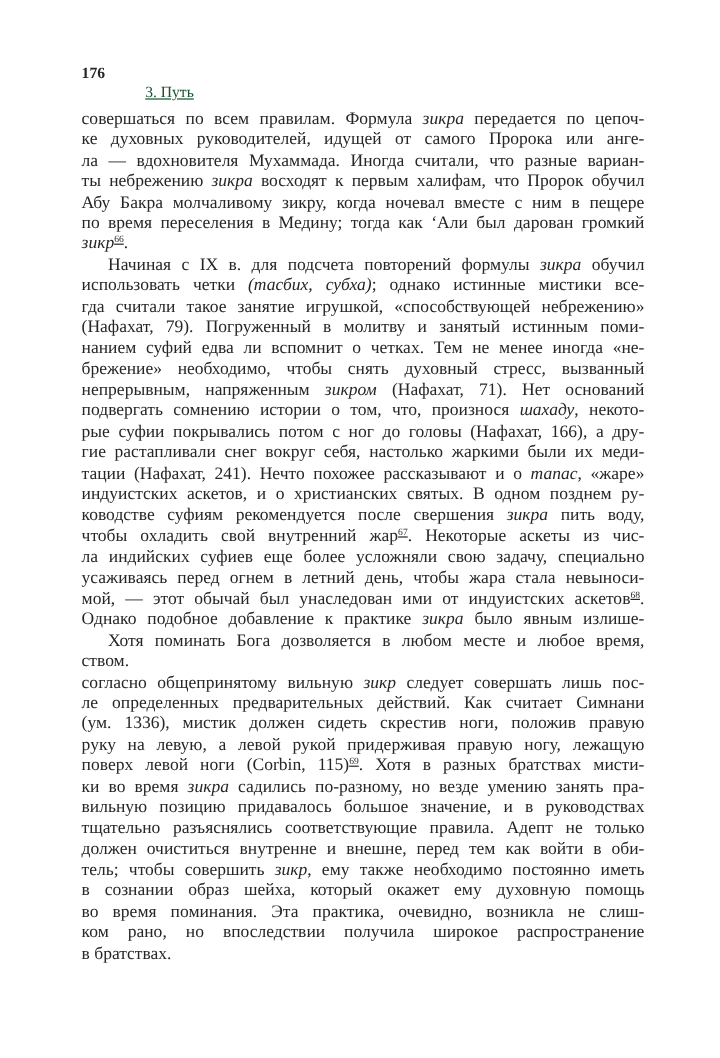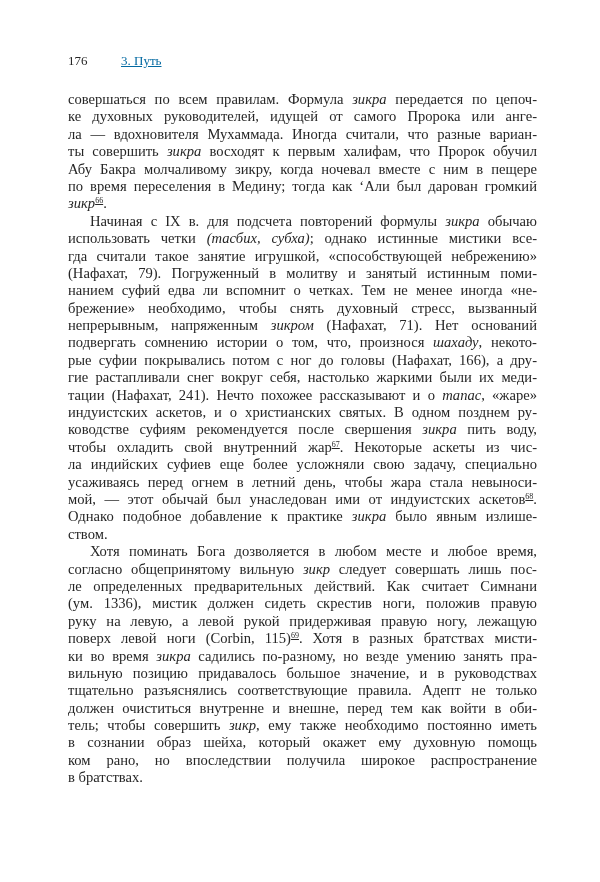--- a/index.html
+++ b/index.html
@@ -5,22 +5,22 @@
   html, body { margin:0; padding:0; }
   body {
     width:600px; height:882px; background:#ffffff; overflow:hidden;
     font-family:"Liberation Serif","DejaVu Serif",serif; color:#262626;
     position:relative;
   }
   .header {
     position:absolute; left:68px; top:52px; height:18px;
     font-size:13px; line-height:18px; white-space:nowrap;
   }
-  .page-num { font-weight:normal; position:absolute; left:0; top:0; }
-  .running-title { position:absolute; left:53px; top:0; color:#0369a1;text-decoration:underline; }
+  .page-num { font-weight:bold; position:absolute; left:0; top:0; }
+  .running-title { position:absolute; left:53px; top:16px; color:#14532d;text-decoration:underline; }
   .body-text {
     position:absolute; left:68px; top:91px; width:469px;
     font-size:14.6px; line-height:17.4px;
   }
   .line {
     display:block; height:17.4px; white-space:nowrap;
     text-align:justify; text-align-last:justify; overflow:visible;
   }
   .line.last { text-align-last:left; }
   .line.indent { padding-left:22px; }
@@ -32,50 +32,51 @@
 
 <div class="header">
   <span class="page-num">176</span>
   <span class="running-title">3. Путь</span>
 </div>
 
 <div class="body-text" id="body-text">
     <span class="line"><span>совершаться по всем правилам. Формула </span><i>зикра</i><span> передается по цепоч-</span></span>
     <span class="line"><span>ке духовных руководителей, идущей от самого Пророка или анге-</span></span>
     <span class="line"><span>ла — вдохновителя Мухаммада. Иногда считали, что разные вариан-</span></span>
-    <span class="line"><span>ты совершить </span><i>зикра</i><span> восходят к первым халифам, что Пророк обучил</span></span>
+    <span class="line"><span>ты небрежению </span><i>зикра</i><span> восходят к первым халифам, что Пророк обучил</span></span>
     <span class="line"><span>Абу Бакра молчаливому зикру, когда ночевал вместе с ним в пещере</span></span>
     <span class="line"><span>по время переселения в Медину; тогда как ‘Али был дарован громкий</span></span>
     <span class="line last"><i>зикр</i><sup>66</sup><span>.</span></span>
-    <span class="line indent"><span>Начиная с IX в. для подсчета повторений формулы </span><i>зикра</i><span> обычаю</span></span>
+    <span class="line indent"><span>Начиная с IX в. для подсчета повторений формулы </span><i>зикра</i><span> обучил</span></span>
     <span class="line"><span>использовать четки </span><i>(тасбих, субха)</i><span>; однако истинные мистики все-</span></span>
     <span class="line"><span>гда считали такое занятие игрушкой, «способствующей небрежению»</span></span>
     <span class="line"><span>(Нафахат, 79). Погруженный в молитву и занятый истинным поми-</span></span>
     <span class="line"><span>нанием суфий едва ли вспомнит о четках. Тем не менее иногда «не-</span></span>
     <span class="line"><span>брежение» необходимо, чтобы снять духовный стресс, вызванный</span></span>
     <span class="line"><span>непрерывным, напряженным </span><i>зикром</i><span> (Нафахат, 71). Нет оснований</span></span>
     <span class="line"><span>подвергать сомнению истории о том, что, произнося </span><i>шахаду</i><span>, некото-</span></span>
     <span class="line"><span>рые суфии покрывались потом с ног до головы (Нафахат, 166), а дру-</span></span>
     <span class="line"><span>гие растапливали снег вокруг себя, настолько жаркими были их меди-</span></span>
     <span class="line"><span>тации (Нафахат, 241). Нечто похожее рассказывают и о </span><i>тапас</i><span>, «жаре»</span></span>
     <span class="line"><span>индуистских аскетов, и о христианских святых. В одном позднем ру-</span></span>
     <span class="line"><span>ководстве суфиям рекомендуется после свершения </span><i>зикра</i><span> пить воду,</span></span>
     <span class="line"><span>чтобы охладить свой внутренний жар</span><sup>67</sup><span>. Некоторые аскеты из чис-</span></span>
     <span class="line"><span>ла индийских суфиев еще более усложняли свою задачу, специально</span></span>
     <span class="line"><span>усаживаясь перед огнем в летний день, чтобы жара стала невыноси-</span></span>
     <span class="line"><span>мой, — этот обычай был унаследован ими от индуистских аскетов</span><sup>68</sup><span>.</span></span>
     <span class="line"><span>Однако подобное добавление к практике </span><i>зикра</i><span> было явным излише-</span></span>
+    <span class="line indent"><span>Хотя поминать Бога дозволяется в любом месте и любое время,</span></span>
     <span class="line last"><span>ством.</span></span>
-    <span class="line indent"><span>Хотя поминать Бога дозволяется в любом месте и любое время,</span></span>
     <span class="line"><span>согласно общепринятому вильную </span><i>зикр</i><span> следует совершать лишь пос-</span></span>
     <span class="line"><span>ле определенных предварительных действий. Как считает Симнани</span></span>
     <span class="line"><span>(ум. 1336), мистик должен сидеть скрестив ноги, положив правую</span></span>
     <span class="line"><span>руку на левую, а левой рукой придерживая правую ногу, лежащую</span></span>
     <span class="line"><span>поверх левой ноги (Corbin, 115)</span><sup>69</sup><span>. Хотя в разных братствах мисти-</span></span>
     <span class="line"><span>ки во время </span><i>зикра</i><span> садились по-разному, но везде умению занять пра-</span></span>
     <span class="line"><span>вильную позицию придавалось большое значение, и в руководствах</span></span>
     <span class="line"><span>тщательно разъяснялись соответствующие правила. Адепт не только</span></span>
     <span class="line"><span>должен очиститься внутренне и внешне, перед тем как войти в оби-</span></span>
     <span class="line"><span>тель; чтобы совершить </span><i>зикр</i><span>, ему также необходимо постоянно иметь</span></span>
     <span class="line"><span>в сознании образ шейха, который окажет ему духовную помощь</span></span>
+    <span class="line"><span>во время поминания. Эта практика, очевидно, возникла не слиш-</span></span>
     <span class="line"><span>ком рано, но впоследствии получила широкое распространение</span></span>
     <span class="line last"><span>в братствах.</span></span>
   </div>
 
 </body></html>

